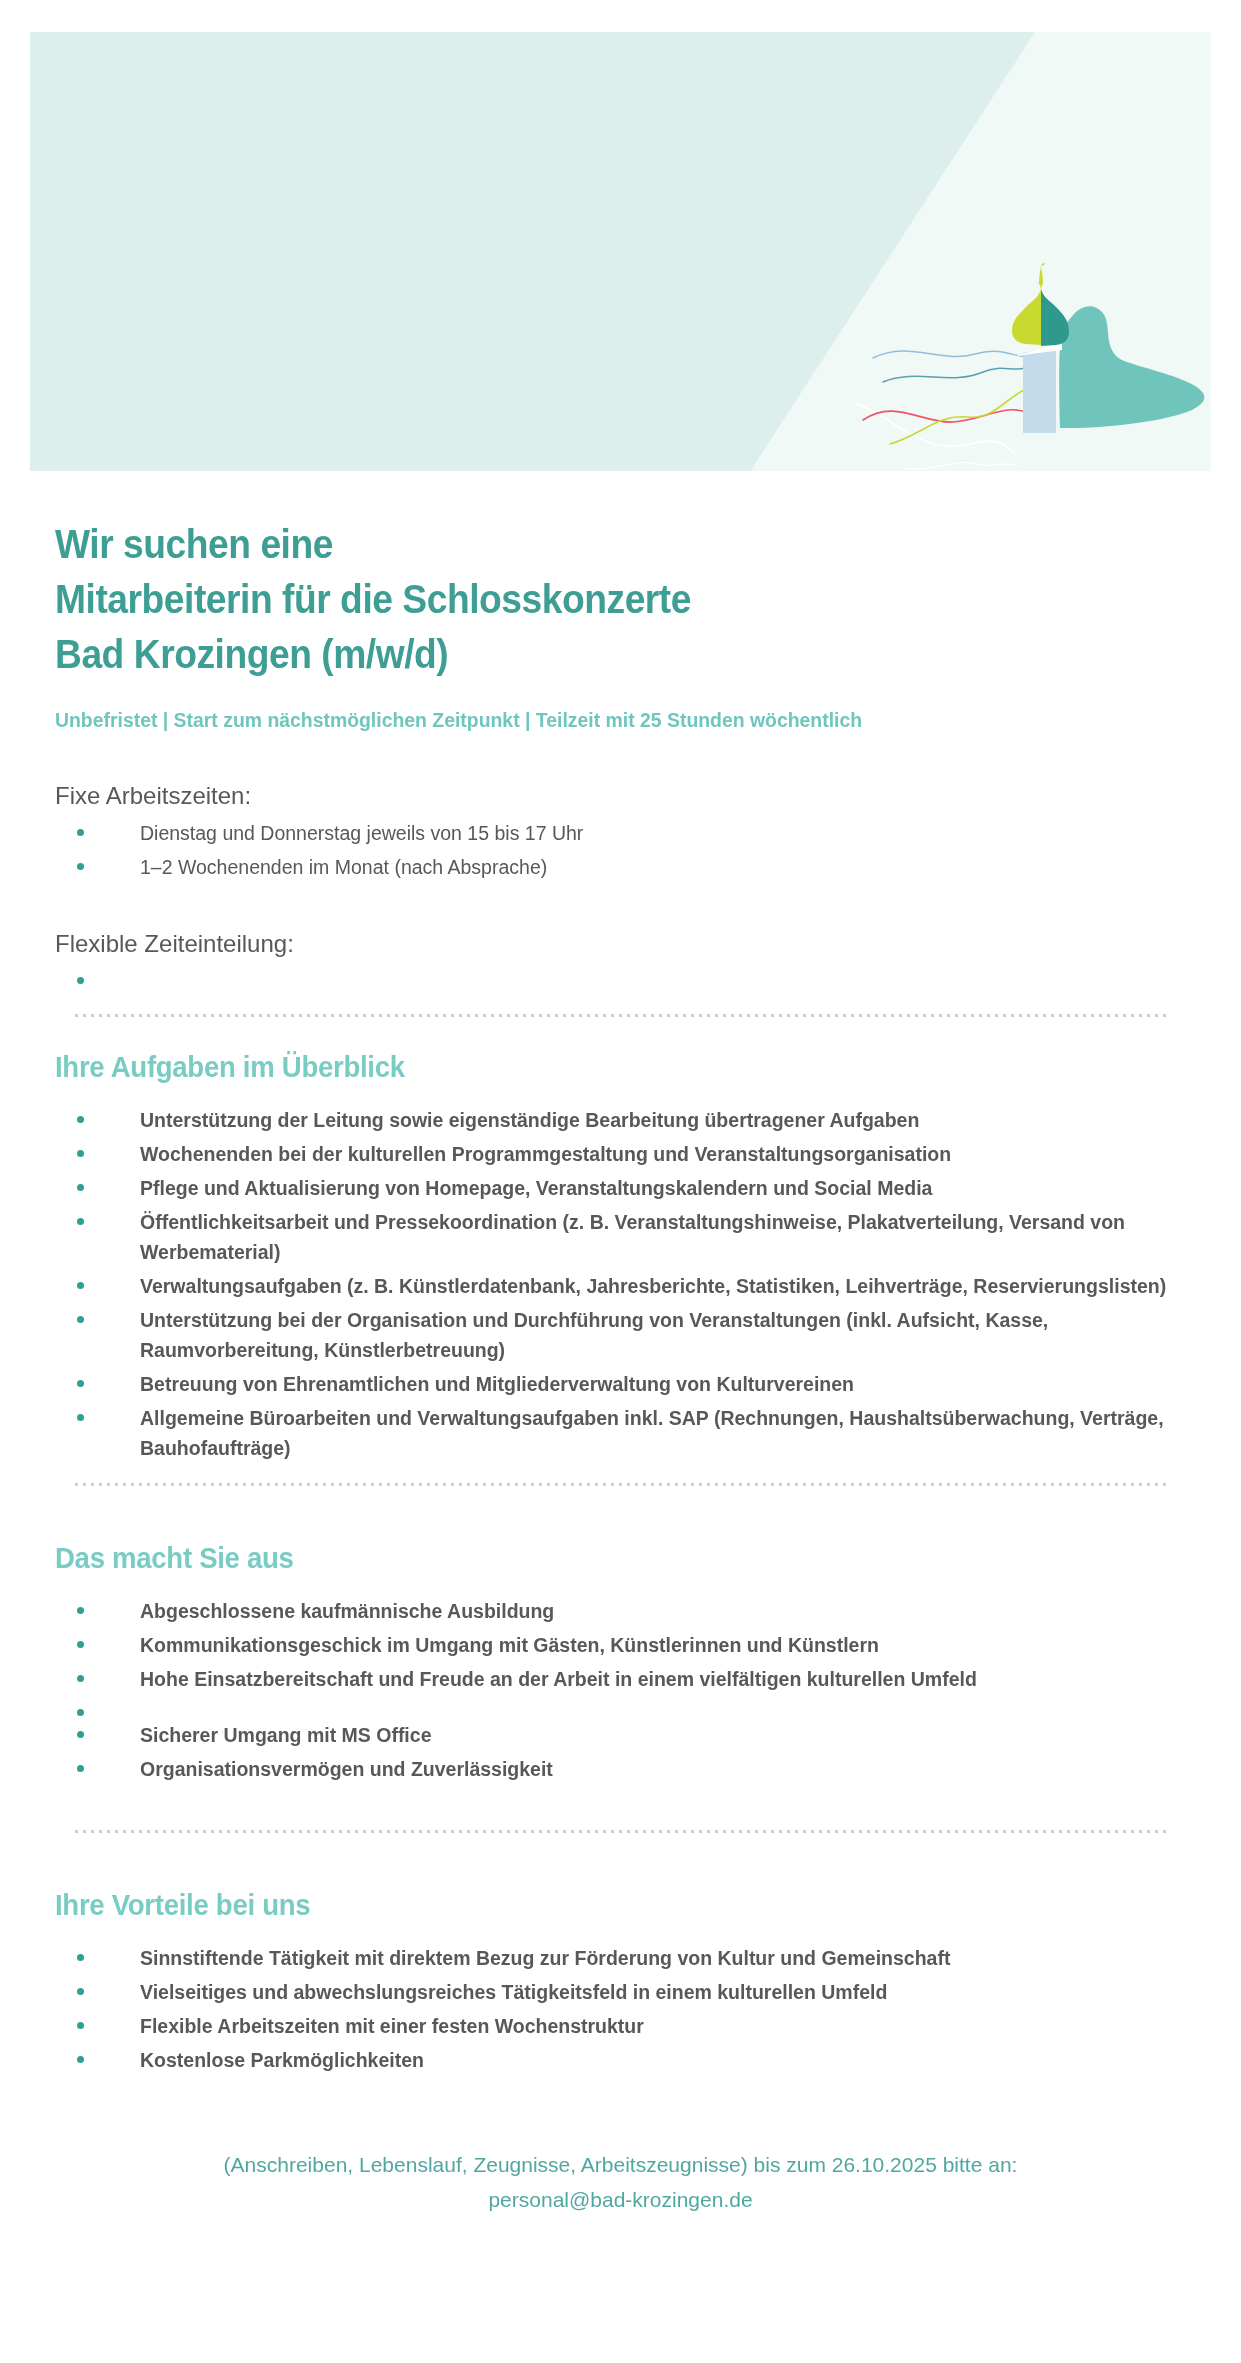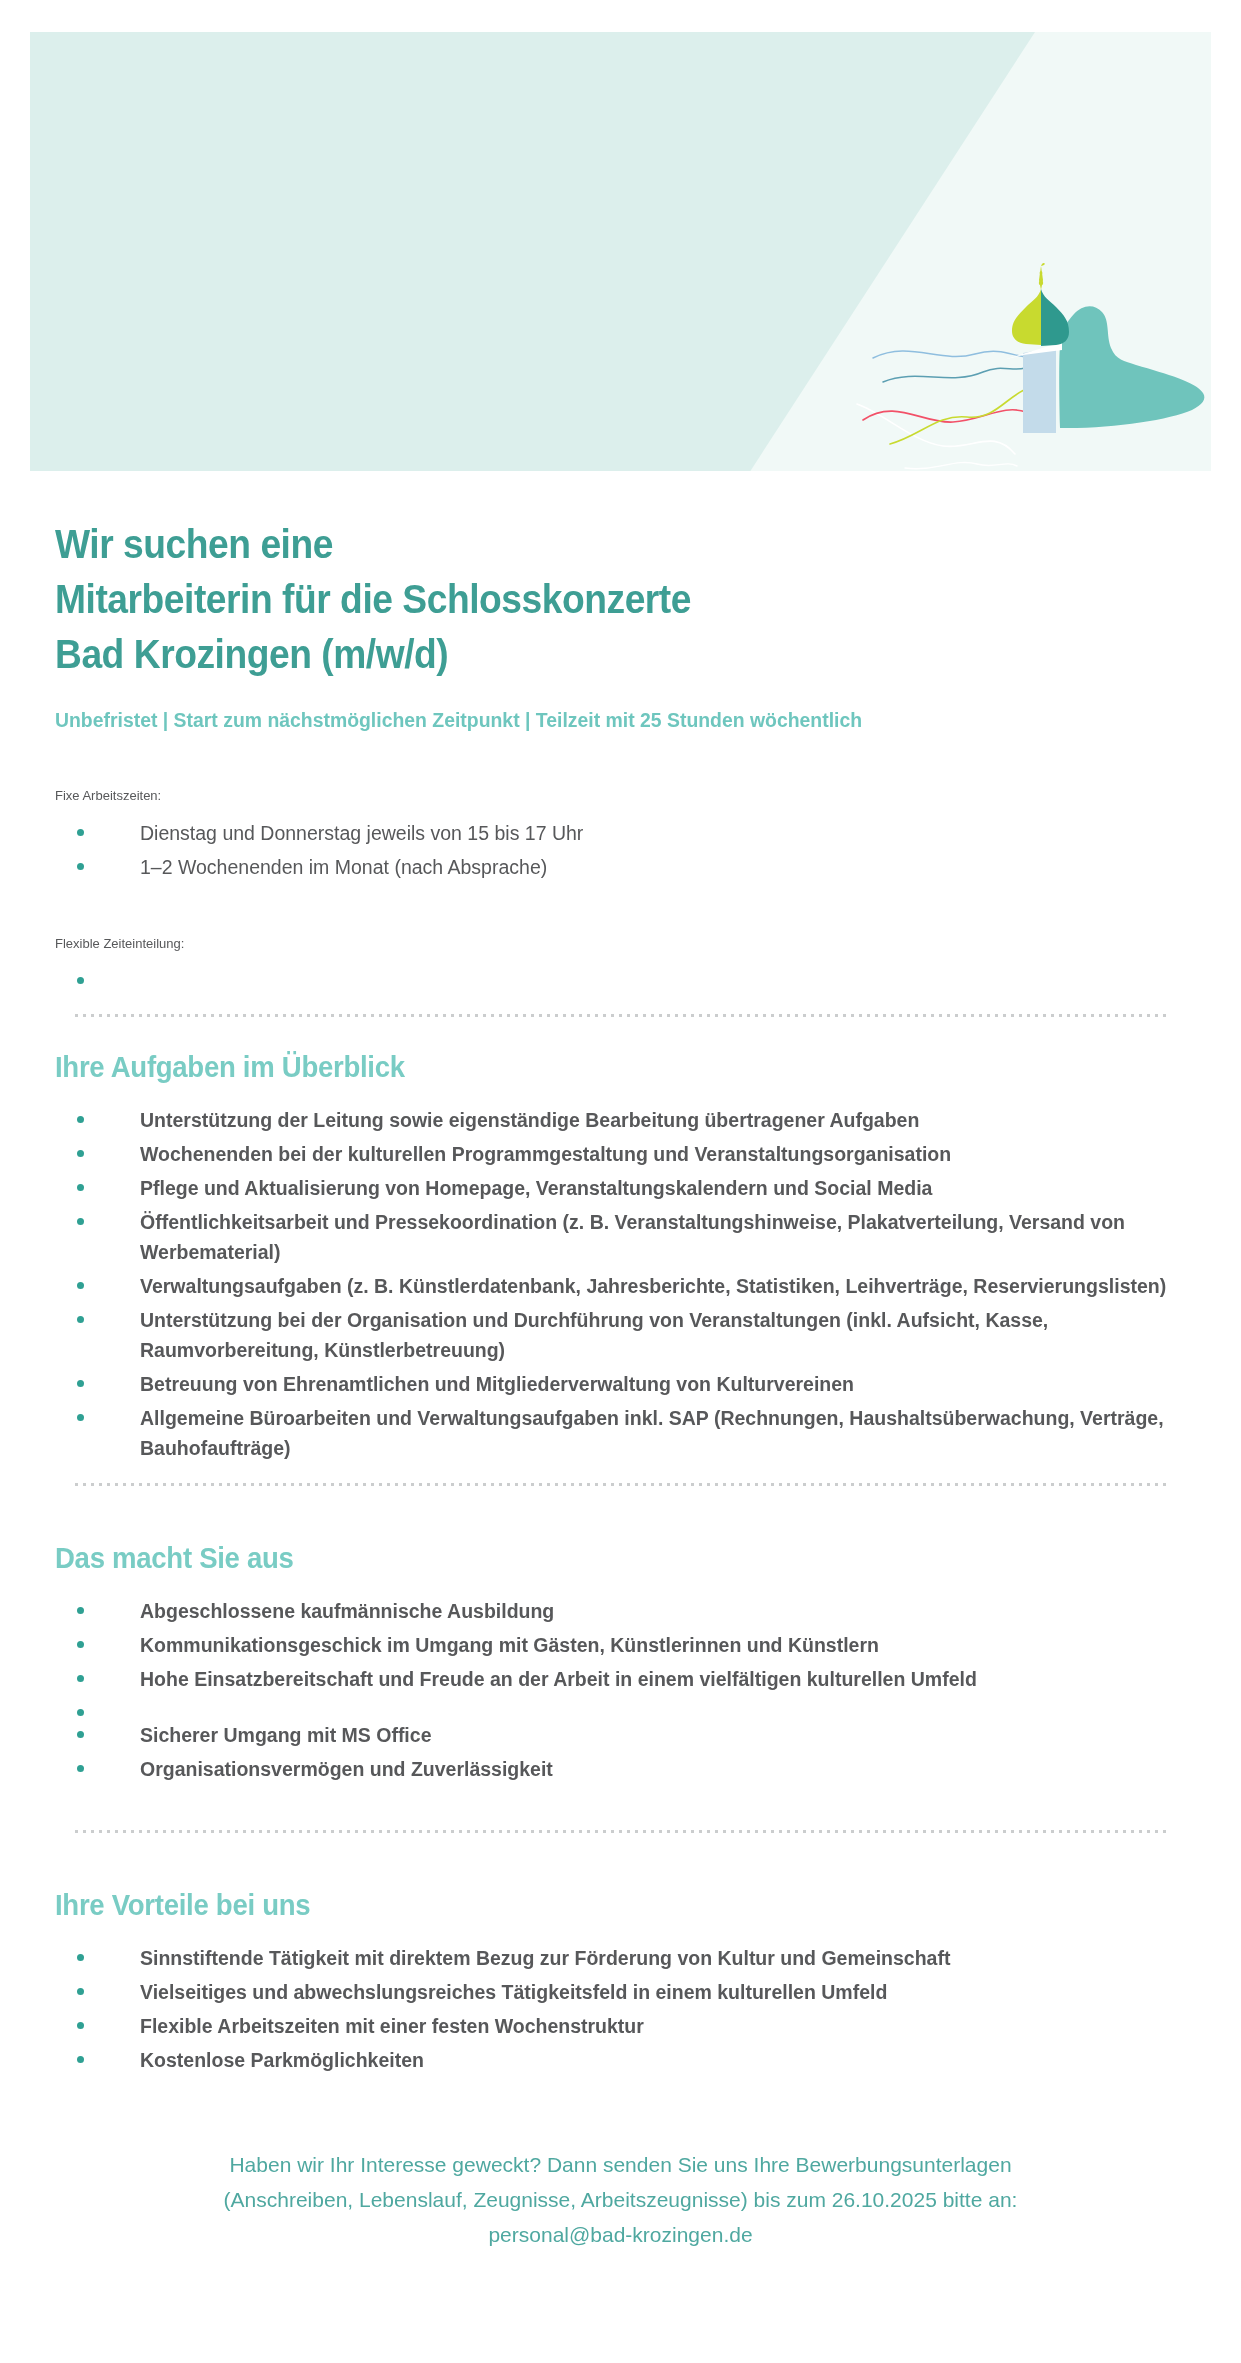--- a/index.html
+++ b/index.html
@@ -23,21 +23,21 @@
   .title-block{margin-top:46px;transform:scaleX(0.93);transform-origin:left top;}
   .title-line{
     font-size:40px;line-height:55px;font-weight:bold;color:#3e9e94;letter-spacing:-0.5px;
   }
   .subtitle{
     margin-top:24px;font-size:20px;line-height:28px;font-weight:bold;color:#6ec6be;
     transform:scaleX(0.97);transform-origin:left top;
   }
   .group{margin-top:48px;}
   .group.second{margin-top:46px;}
-  .group-label{font-size:13px;line-height:28px;color:#57585a;}
+  .group-label{font-size:24px;line-height:28px;color:#57585a;}
   .bullet-list{margin-top:6px;}
   .bullet-row{display:flex;align-items:flex-start;line-height:30px;padding:2px 0;gap:40px;}
   .bullet-row .dot{
     flex:0 0 auto;width:7px;height:7px;border-radius:50%;background:#2fa093;
     margin:11px 16px 0 22px;
   }
   .bullet-text{font-size:19.5px;color:#57585a;}
   .divider{
     height:3px;margin:28px 0 0 20px;
     background:repeating-linear-gradient(to right,#cbcdce 0 3px,transparent 3px 8px);
@@ -211,16 +211,15 @@
     </div>
     <div class="bullet-row">
       <span class="dot"></span>
       <span class="bullet-text">Kostenlose Parkmöglichkeiten</span>
     </div>
   </div>
 
 </div>
 
 <div class="footer">
-  <div class="footer-line">Haben wir Ihr Interesse geweckt? Dann senden Sie uns Ihre Bewerbungsunterlagen</div>
   <div class="footer-line">(Anschreiben, Lebenslauf, Zeugnisse, Arbeitszeugnisse) bis zum 26.10.2025 bitte an:</div>
   <div class="footer-line">personal@bad-krozingen.de</div>
 </div>
 
 </body></html>

